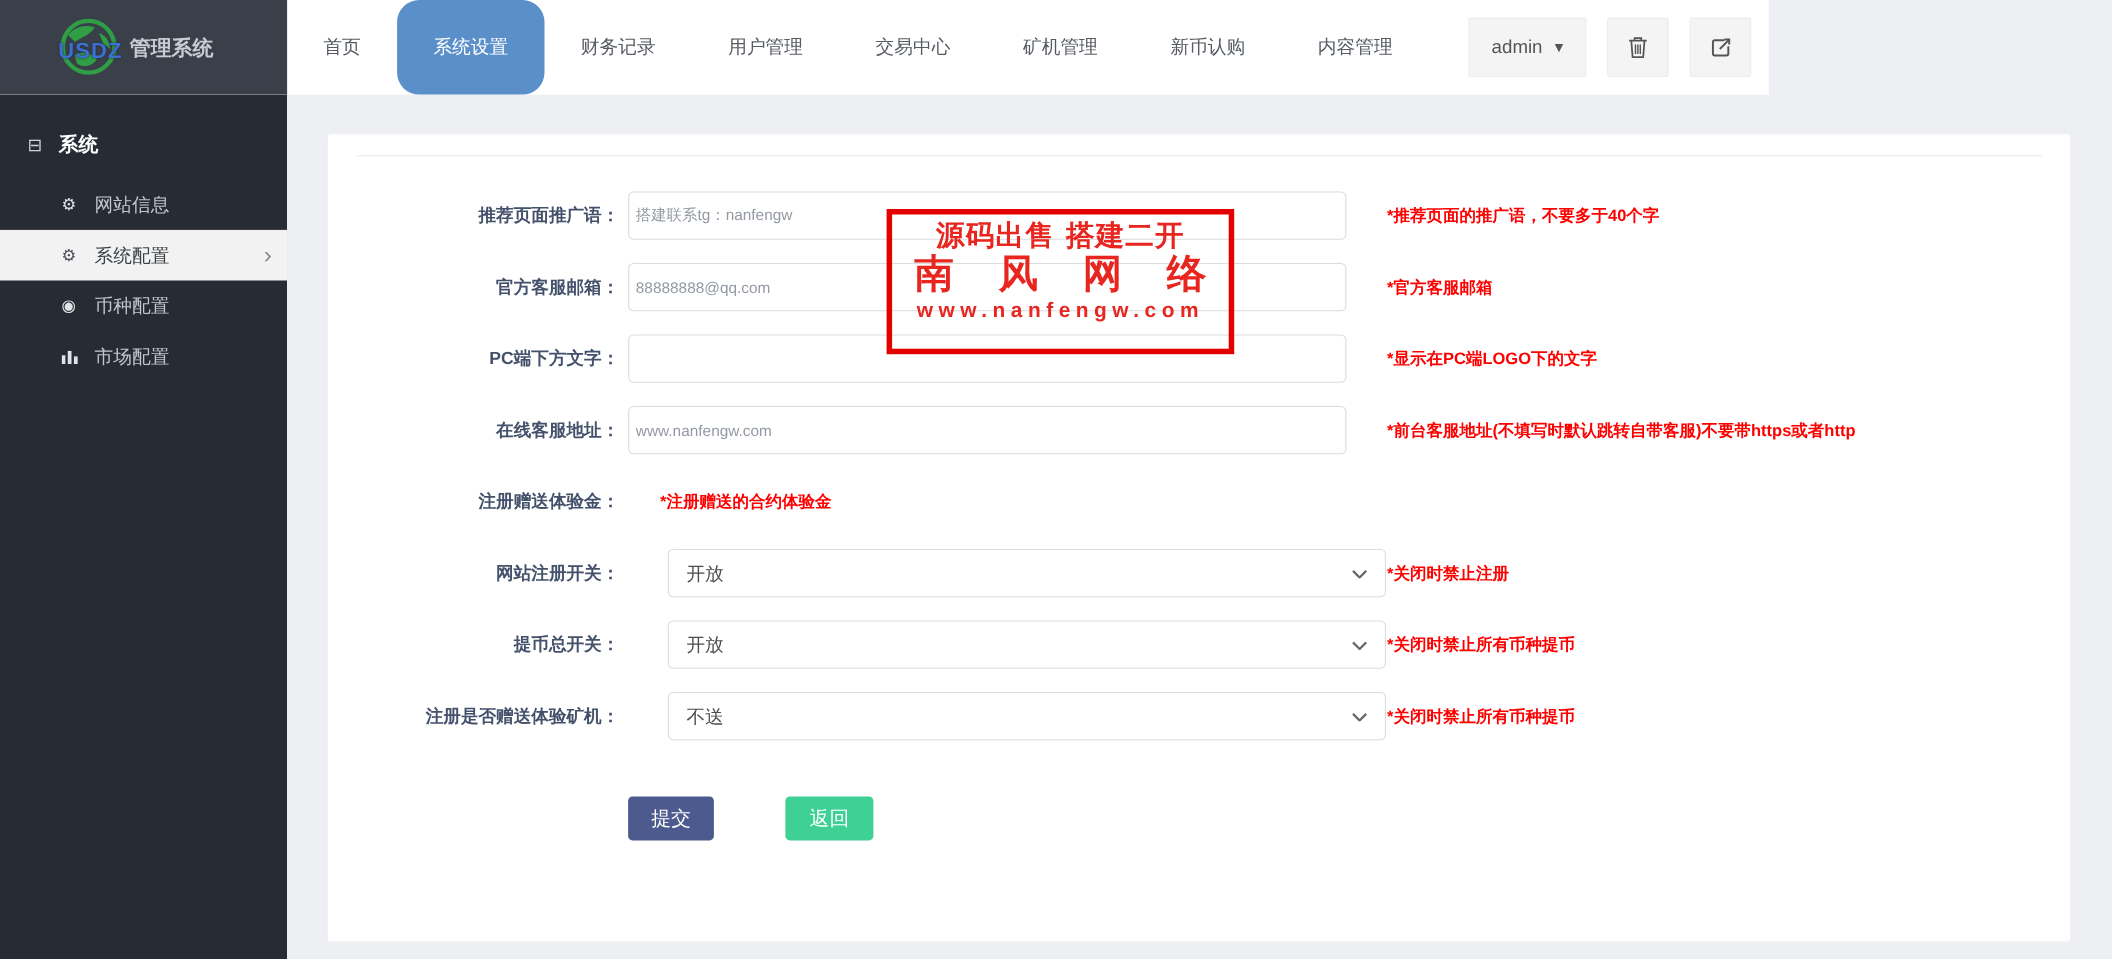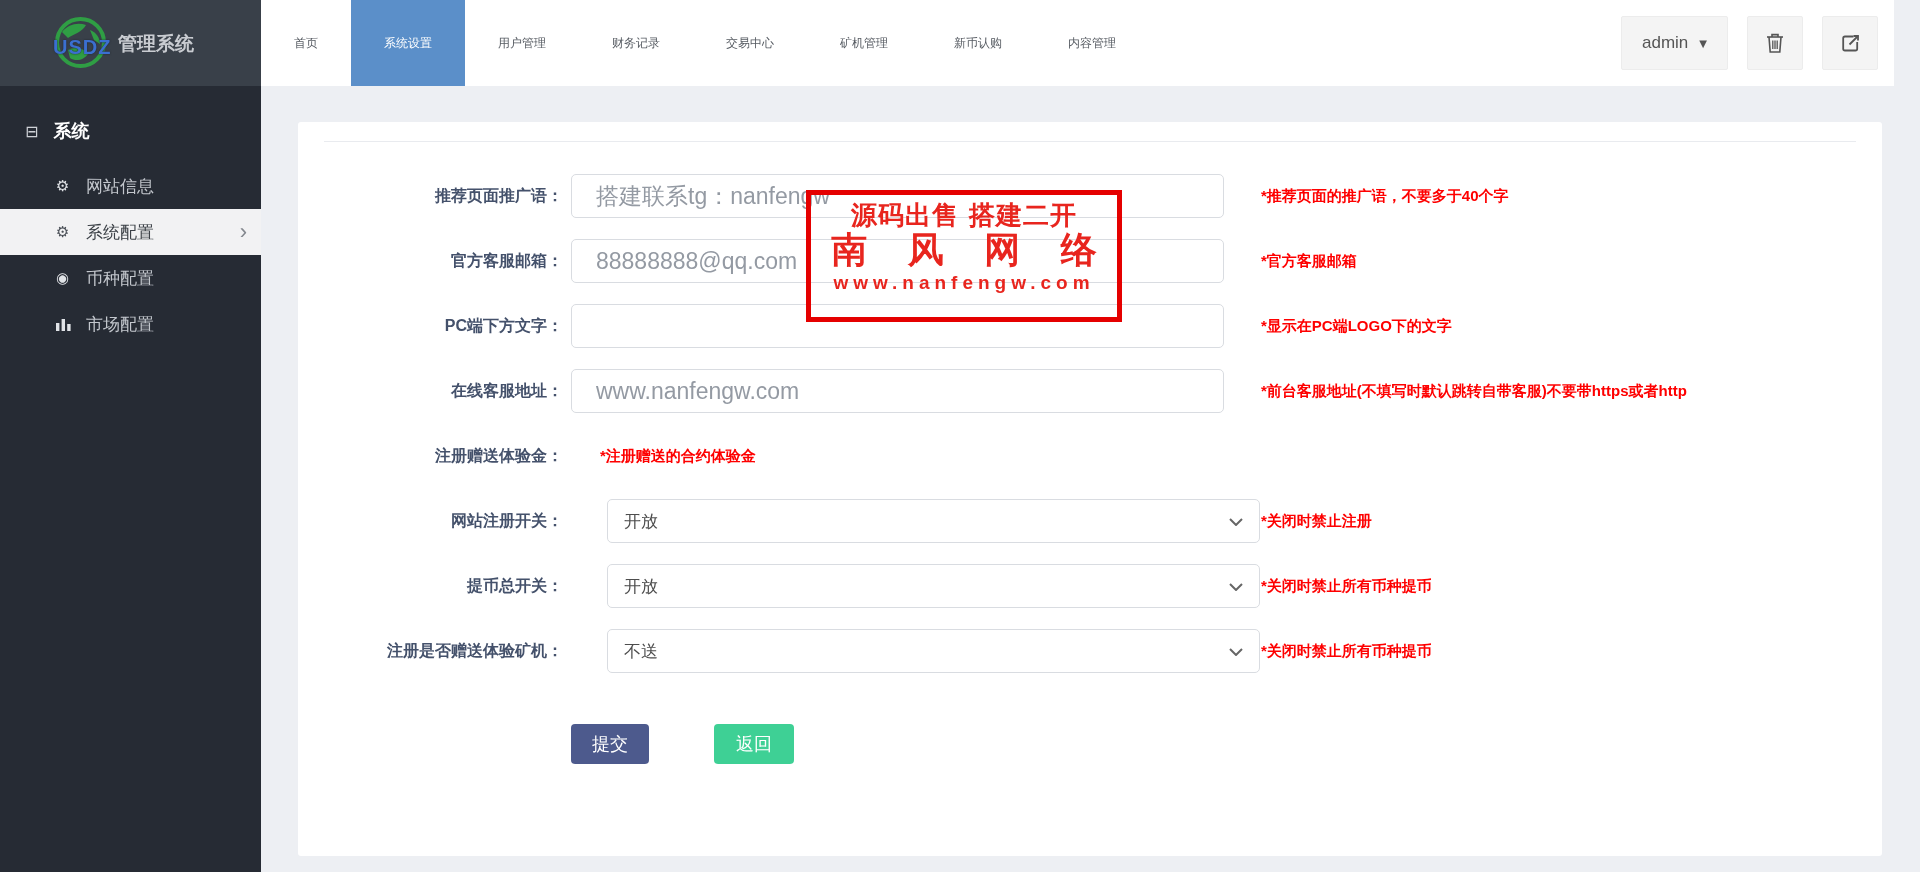--- a/index.html
+++ b/index.html
@@ -2,27 +2,27 @@
 <html><head>
 <meta charset="utf-8">
 <style>
   * { box-sizing: border-box; }
   html,body { margin:0; padding:0; }
   body {
     width:1920px; height:872px; position:relative; overflow:hidden;
     font-family:"Liberation Sans", sans-serif; background:#edeff3;
   }
   
-  .topbar { position:absolute; top:0; left:0; width:1894px; height:86px; background:#fff; display:flex; z-index:5; }
+  .topbar { position:absolute; top:0; left:0; width:1608px; height:86px; background:#fff; display:flex; z-index:5; }
   .logo-area { width:261px; height:86px; background:#394049; position:relative; flex:none; }
   .globe { position:absolute; left:54px; top:16px; }
   .usdz { position:absolute; left:53px; top:36px; font-size:20px; font-weight:bold; color:#3b6fd0; letter-spacing:1px; text-shadow:0 0 2px #1e2530; }
   .app-title { position:absolute; left:118px; top:31px; font-size:19px; font-weight:bold; color:#c9ccd1; }
   .topnav { display:flex; flex:none; }
-  .nav-item { height:86px; line-height:86px; padding:0 33px; font-size:12px; color:#565b62; cursor:pointer; white-space:nowrap; }
+  .nav-item { height:86px; line-height:86px; padding:0 33px; font-size:17px; color:#565b62; cursor:pointer; white-space:nowrap;border-radius:20px; }
   .nav-item.active { background:#5b8fc9; color:#fff; }
   .topbar-right { margin-left:auto; display:flex; align-items:center; gap:19px; padding-right:16px; }
   .admin-btn { height:54px; padding:0 20px; background:#f4f4f4; border:1px solid #ececec; border-radius:2px;
     font-size:17px; color:#555; display:flex; align-items:center; gap:11px; cursor:pointer; font-family:inherit; }
   .caret { font-size:10px; color:#555; font-family:"DejaVu Sans", sans-serif; }
   .icon-btn { width:56px; height:54px; background:#f4f4f4; border:1px solid #ececec; border-radius:2px;
     display:flex; align-items:center; justify-content:center; cursor:pointer; }
   
   .sidebar { position:absolute; top:86px; left:0; width:261px; height:786px; background:#262b34; }
   .side-section { color:#fff; font-size:18px; font-weight:bold; padding:33px 0 0 25px; display:flex; gap:15px; align-items:center; cursor:pointer; }
@@ -36,22 +36,22 @@
   .side-item.active .s-chevron { display:block; }
   
   .content { position:absolute; left:261px; top:86px; width:1659px; height:786px; background:#edeff3; }
   .card { position:absolute; left:37px; top:36px; width:1584px; height:734px; background:#fff; border-radius:3px; }
   .card-title { padding:29px 0 0 41px; font-size:19px; color:#3f4a63; line-height:23px; }
   .divider { margin:19px 26px 0; border-bottom:1px solid #e9ebef; }
   .form { margin-top:32px; }
   .form-row { display:flex; align-items:center; height:44px; margin-bottom:21px; }
   .f-label { width:265px; text-align:right; font-weight:bold; font-size:16px; color:#44516b; flex:none; }
   .f-field { margin-left:8px; width:653px; flex:none; position:relative; }
-  .f-input { width:100%; height:44px; border:1px solid #d9dce1; border-radius:5px; padding:0 24px;
-    font-size:23px; color:#949aa3; font-family:inherit; background:#fff; outline:none; }
+  .f-input { width:100%; height:44px; border:1px solid #d9dce1; border-radius:5px; padding:0 6px;
+    font-size:14px; color:#949aa3; font-family:inherit; background:#fff; outline:none; }
   .sel-box { width:100%; height:44px; border:1px solid #d9dce1; border-radius:5px; padding:0 16px;
     display:flex; align-items:center; justify-content:space-between; font-size:17px; color:#4d4d4d; background:#fff; cursor:pointer;margin-left:36px; }
   .f-hint { margin-left:37px; color:#fe0000; font-weight:bold; font-size:15px; white-space:nowrap; }
   .btn-row { margin:51px 0 0 273px; display:flex; gap:65px; }
   .btn-submit { width:78px; height:40px; background:#4d5a8d; color:#fff; font-size:18px; border:none; border-radius:4px; cursor:pointer; font-family:inherit; }
   .btn-back { width:80px; height:40px; background:#3ed095; color:#fff; font-size:18px; border:none; border-radius:4px; cursor:pointer; font-family:inherit; }
   
   .watermark { position:absolute; left:806px; top:190px; width:316px; height:132px; border:5px solid #e50000;
     z-index:10; text-align:center; color:#e8251e; font-family:"DejaVu Serif", serif; pointer-events:none; }
   .wm1 { font-size:26px; font-weight:bold; margin-top:5px; letter-spacing:1px; line-height:1.2; }
@@ -69,22 +69,22 @@
       <path fill="#2f9e44" d="M14 34 C20 30 30 32 34 38 C30 44 22 46 16 42 Z"></path>
       <path fill="#2f9e44" d="M36 14 C42 16 46 22 46 28 L40 24 Z"></path>
     </svg>
     <span class="usdz">USDZ</span>
     <span class="app-title">管理系统</span>
   </div>
 
   <nav class="topnav" id="topnav">
       <div class="nav-item">首页</div>
       <div class="nav-item active">系统设置</div>
+      <div class="nav-item">财务记录</div>
       <div class="nav-item">用户管理</div>
-      <div class="nav-item">财务记录</div>
       <div class="nav-item">交易中心</div>
       <div class="nav-item">矿机管理</div>
       <div class="nav-item">新币认购</div>
       <div class="nav-item">内容管理</div>
     </nav>
 
   <div class="topbar-right">
     <button class="admin-btn">
       <span>admin</span>
       <span class="caret">▼</span>

